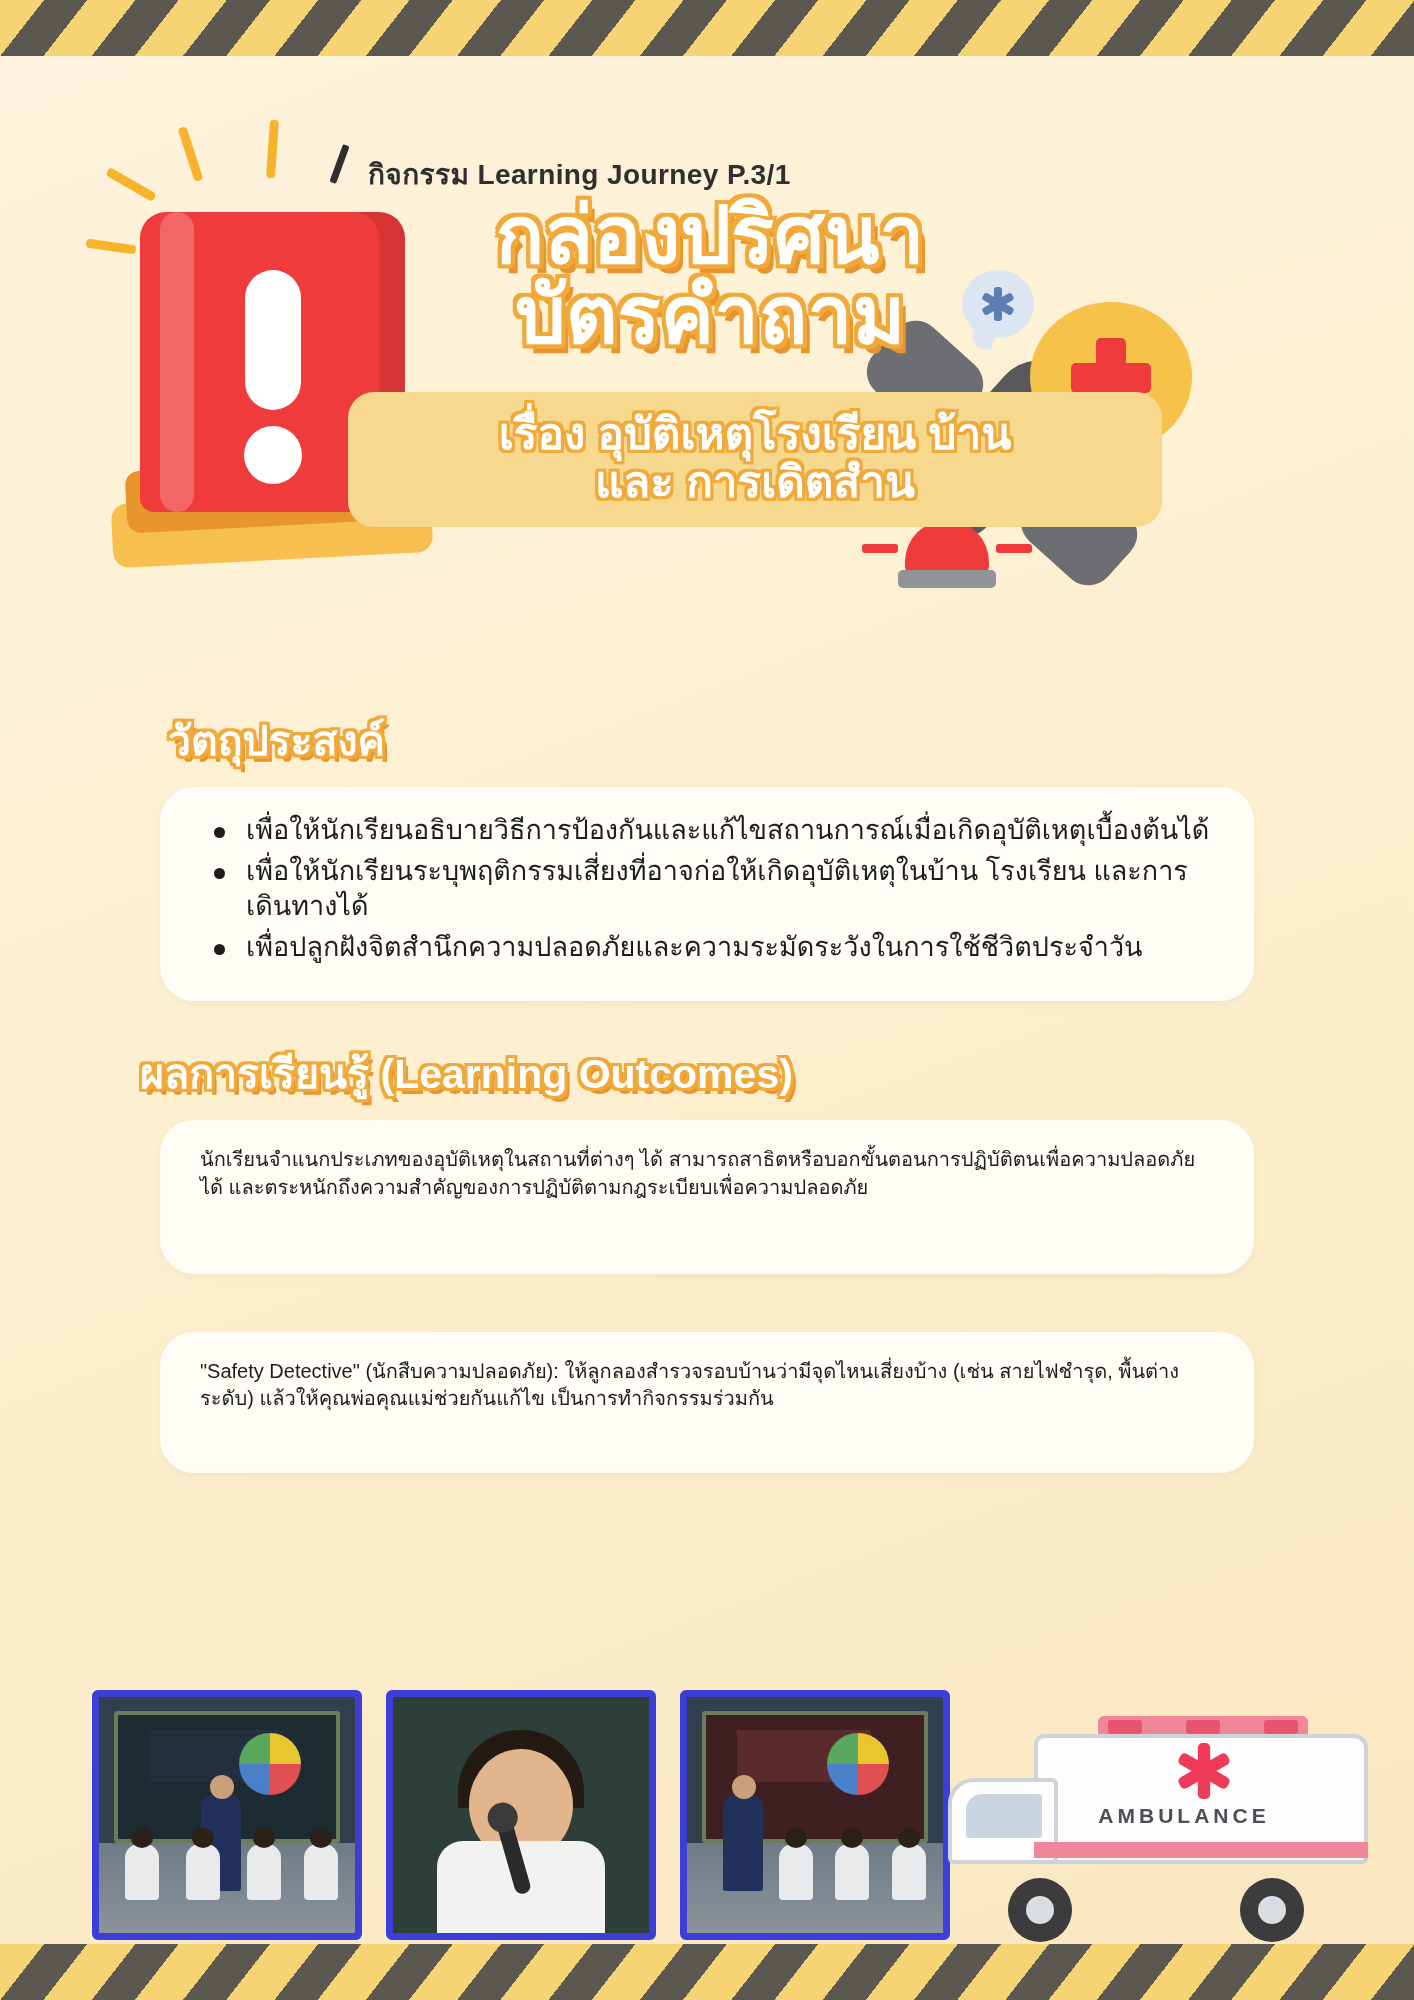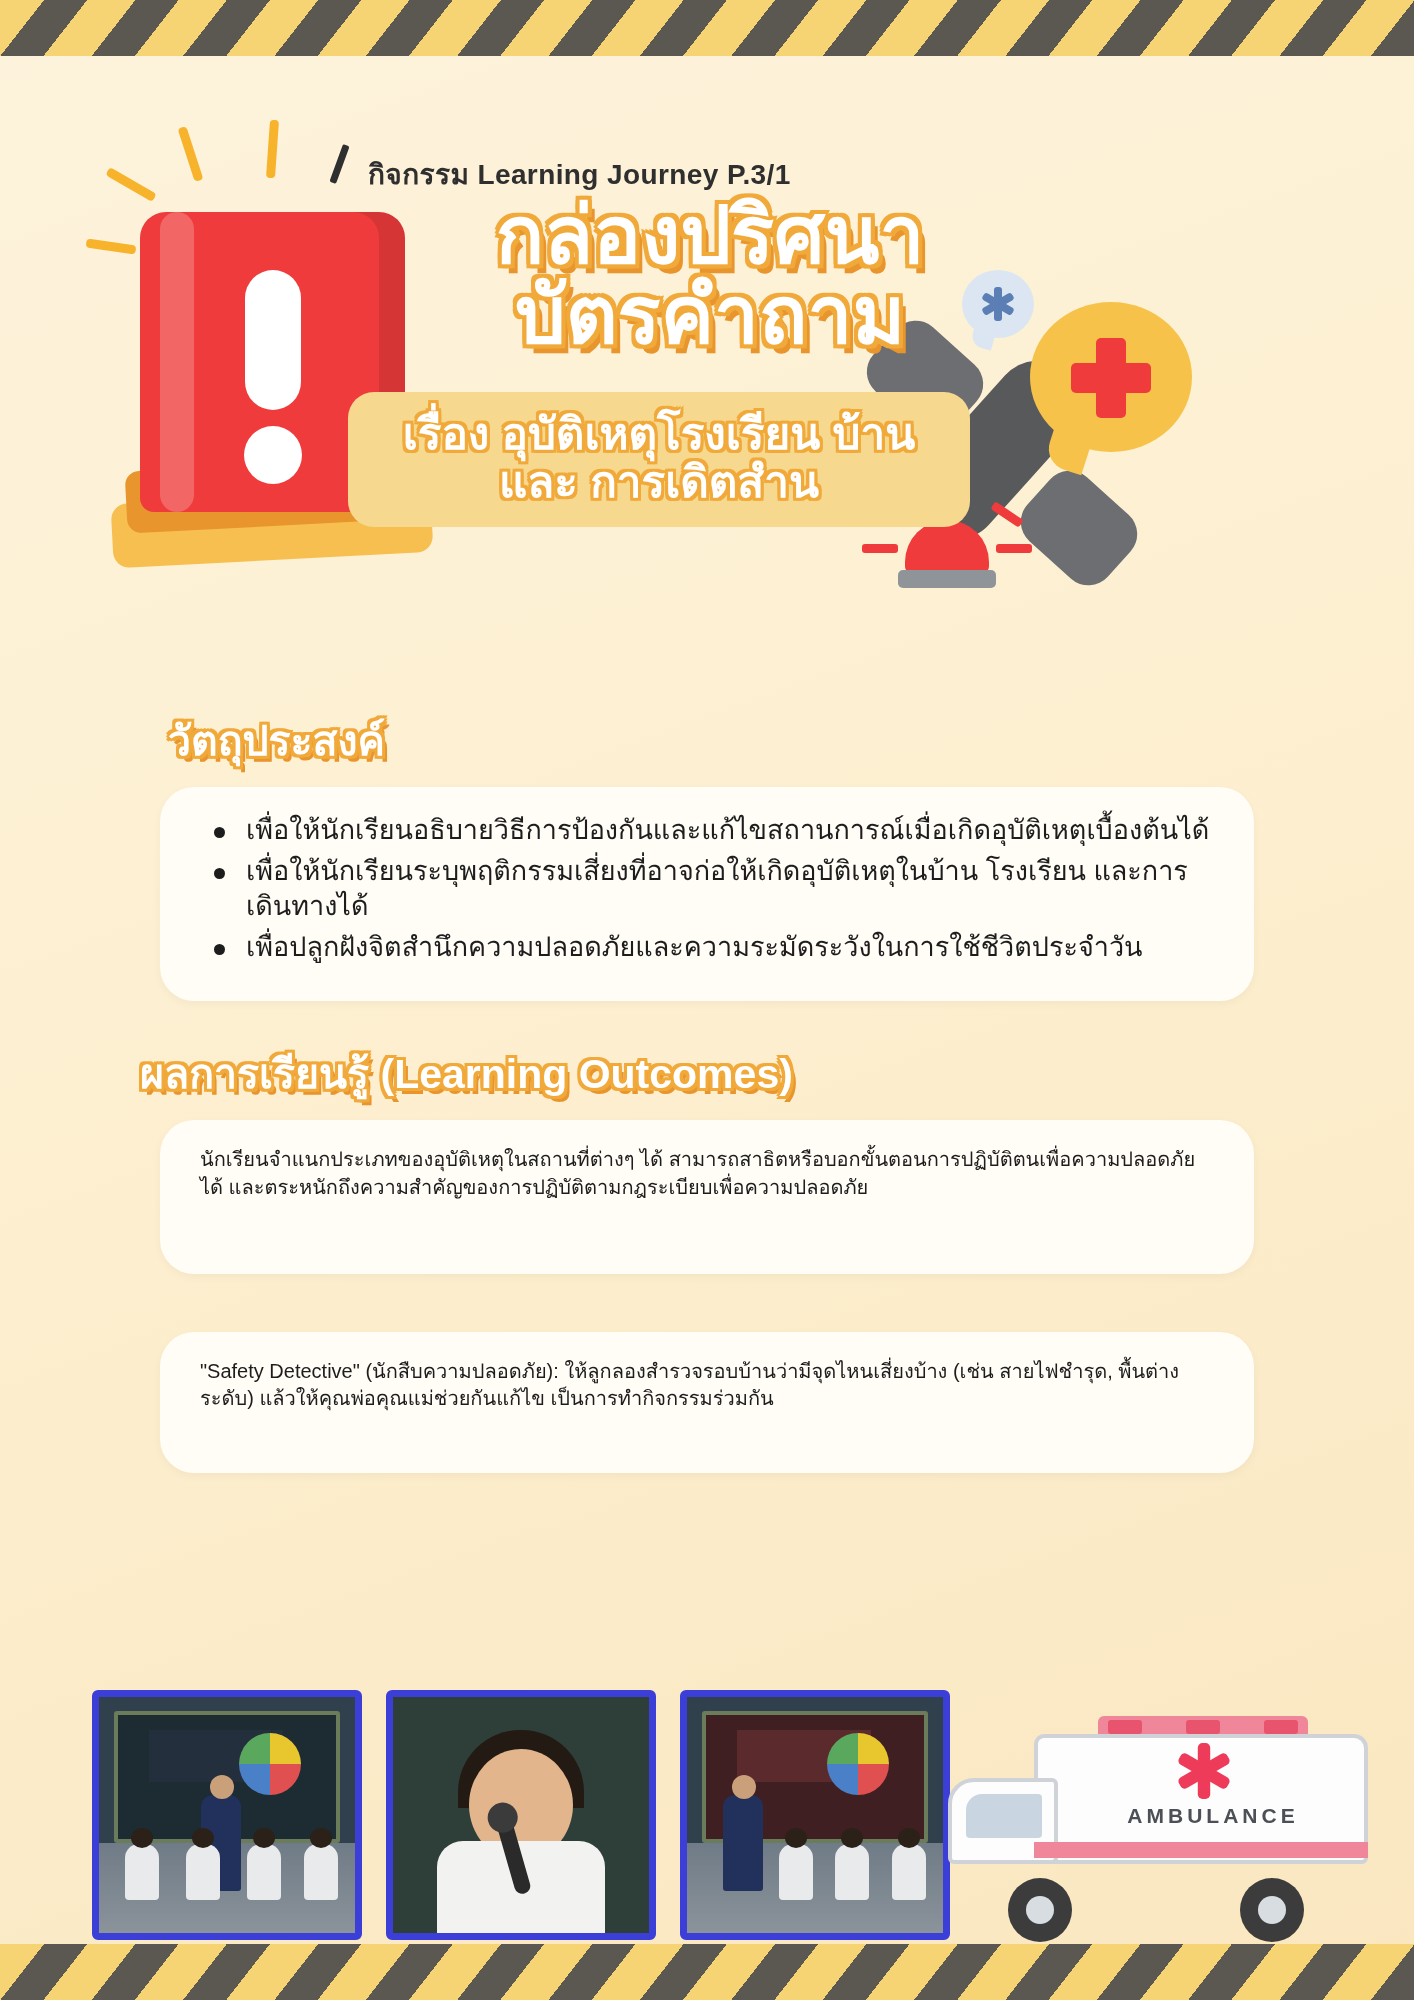--- a/index.html
+++ b/index.html
@@ -162,21 +162,21 @@
     font-size: 80px; line-height: 1.0; font-weight: 800;
     color: #fff; text-align: center;
     text-shadow:
       -4px 0 0 #f1a93a, 4px 0 0 #f1a93a, 0 -4px 0 #f1a93a, 0 4px 0 #f1a93a,
       -4px -4px 0 #f1a93a, 4px -4px 0 #f1a93a, -4px 4px 0 #f1a93a, 4px 4px 0 #f1a93a,
       7px 9px 0 #e8952e;
     z-index: 12;
   }
   .title-sub-wrap {
     position: absolute; left: 348px; top: 300px;
-    width: 622px;
+    width: 814px;
     background: #f6d98f; border-radius: 26px;
     padding: 18px 24px 22px;
     z-index: 11;
   }
   .title-sub {
     font-size: 44px; line-height: 1.08; font-weight: 800;
     color: #fff; text-align: center;
     text-shadow:
       -3px 0 0 #f1a93a, 3px 0 0 #f1a93a, 0 -3px 0 #f1a93a, 0 3px 0 #f1a93a,
       -3px -3px 0 #f1a93a, 3px -3px 0 #f1a93a, -3px 3px 0 #f1a93a, 3px 3px 0 #f1a93a;
@@ -302,21 +302,21 @@
   }
   .amb-window {
     position: absolute; left: 14px; top: 12px; width: 76px; height: 44px;
     background: #c9d6e2; border-radius: 16px 4px 4px 4px;
   }
   .amb-stripe {
     position: absolute; left: 86px; top: 150px; width: 334px; height: 16px;
     background: #f0869a;
   }
   .amb-text {
-    position: absolute; left: 112px; top: 112px; width: 306px;
+    position: absolute; left: 83px; top: 112px; width: 306px;
     text-align: center; font-size: 21px; letter-spacing: 4px;
     color: #4c4f55; font-weight: 700;
   }
   .amb-star {
     position: absolute; left: 222px; top: 48px; width: 68px; height: 62px;
   }
   .amb-lights {
     position: absolute; left: 150px; top: 24px; width: 210px; height: 22px;
     background: #f0869a; border-radius: 6px 6px 0 0;
   }

